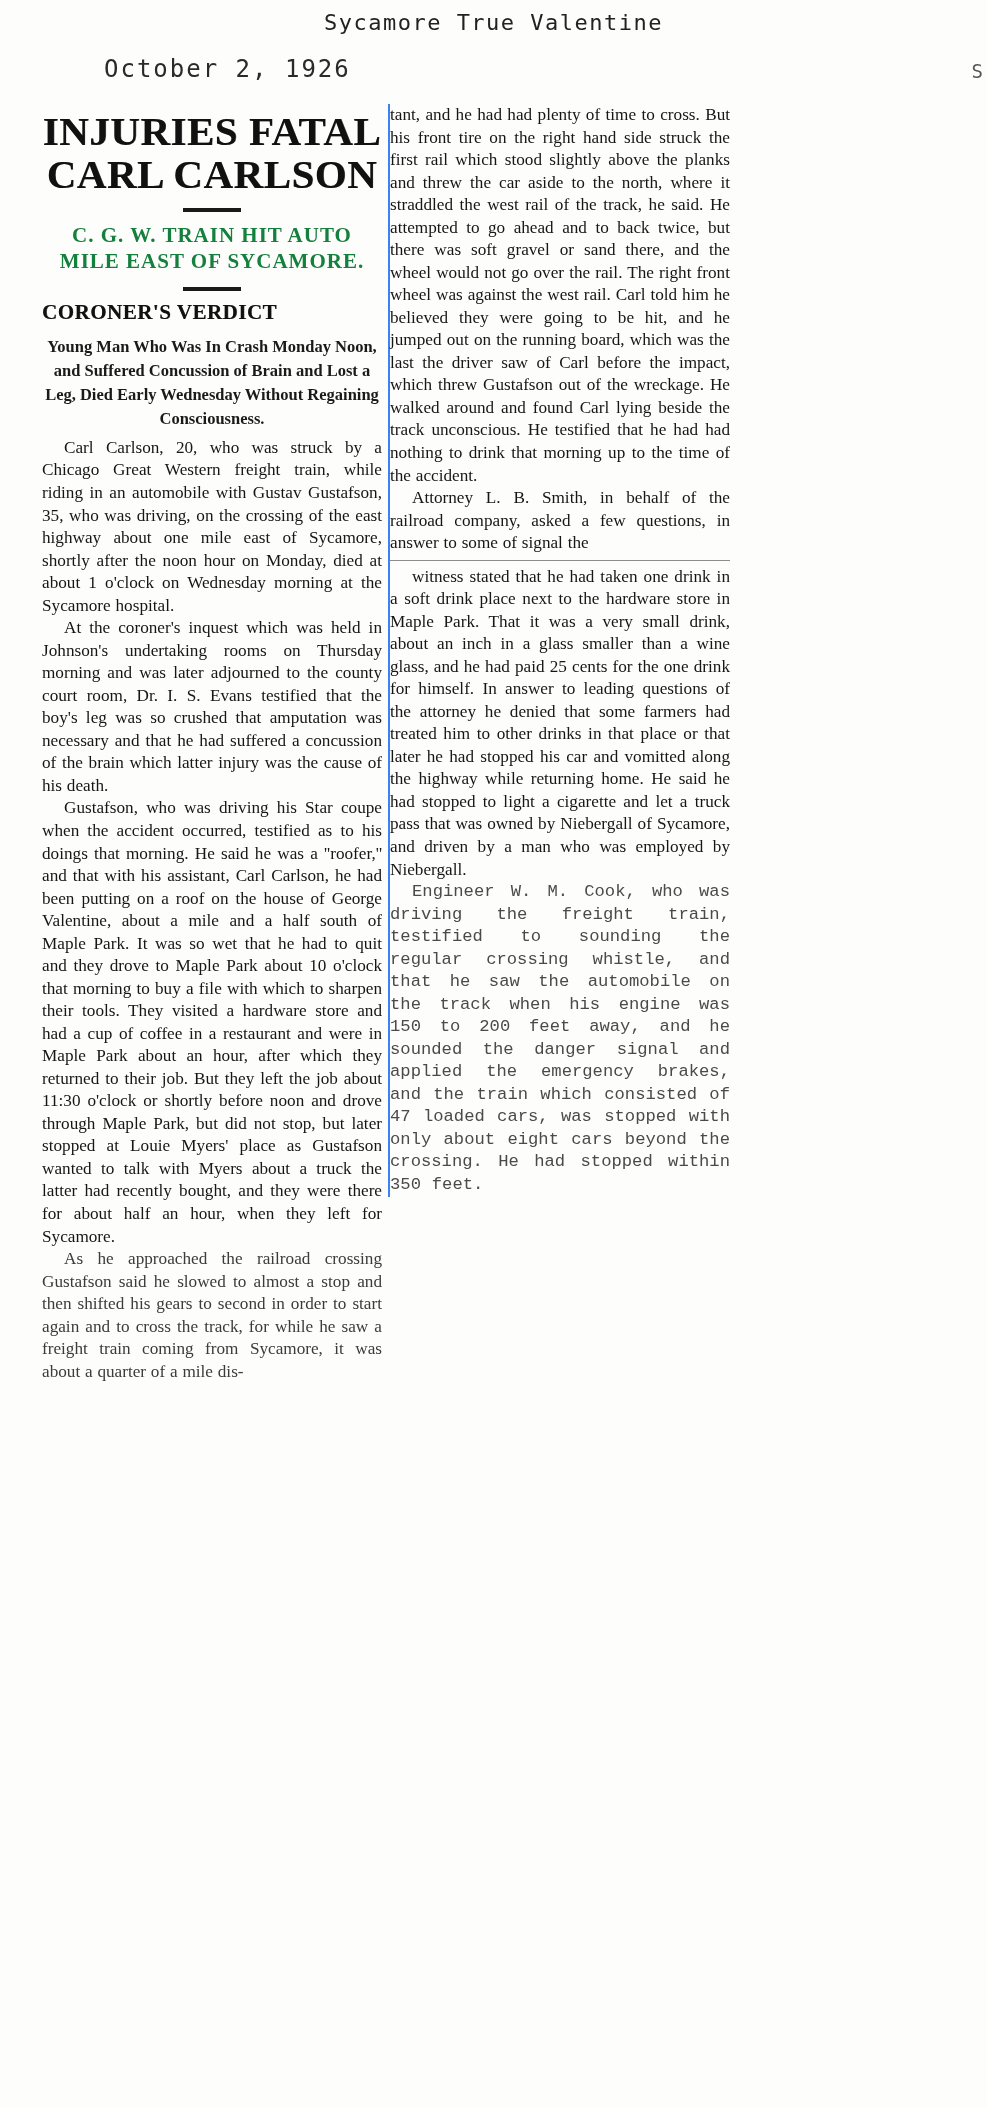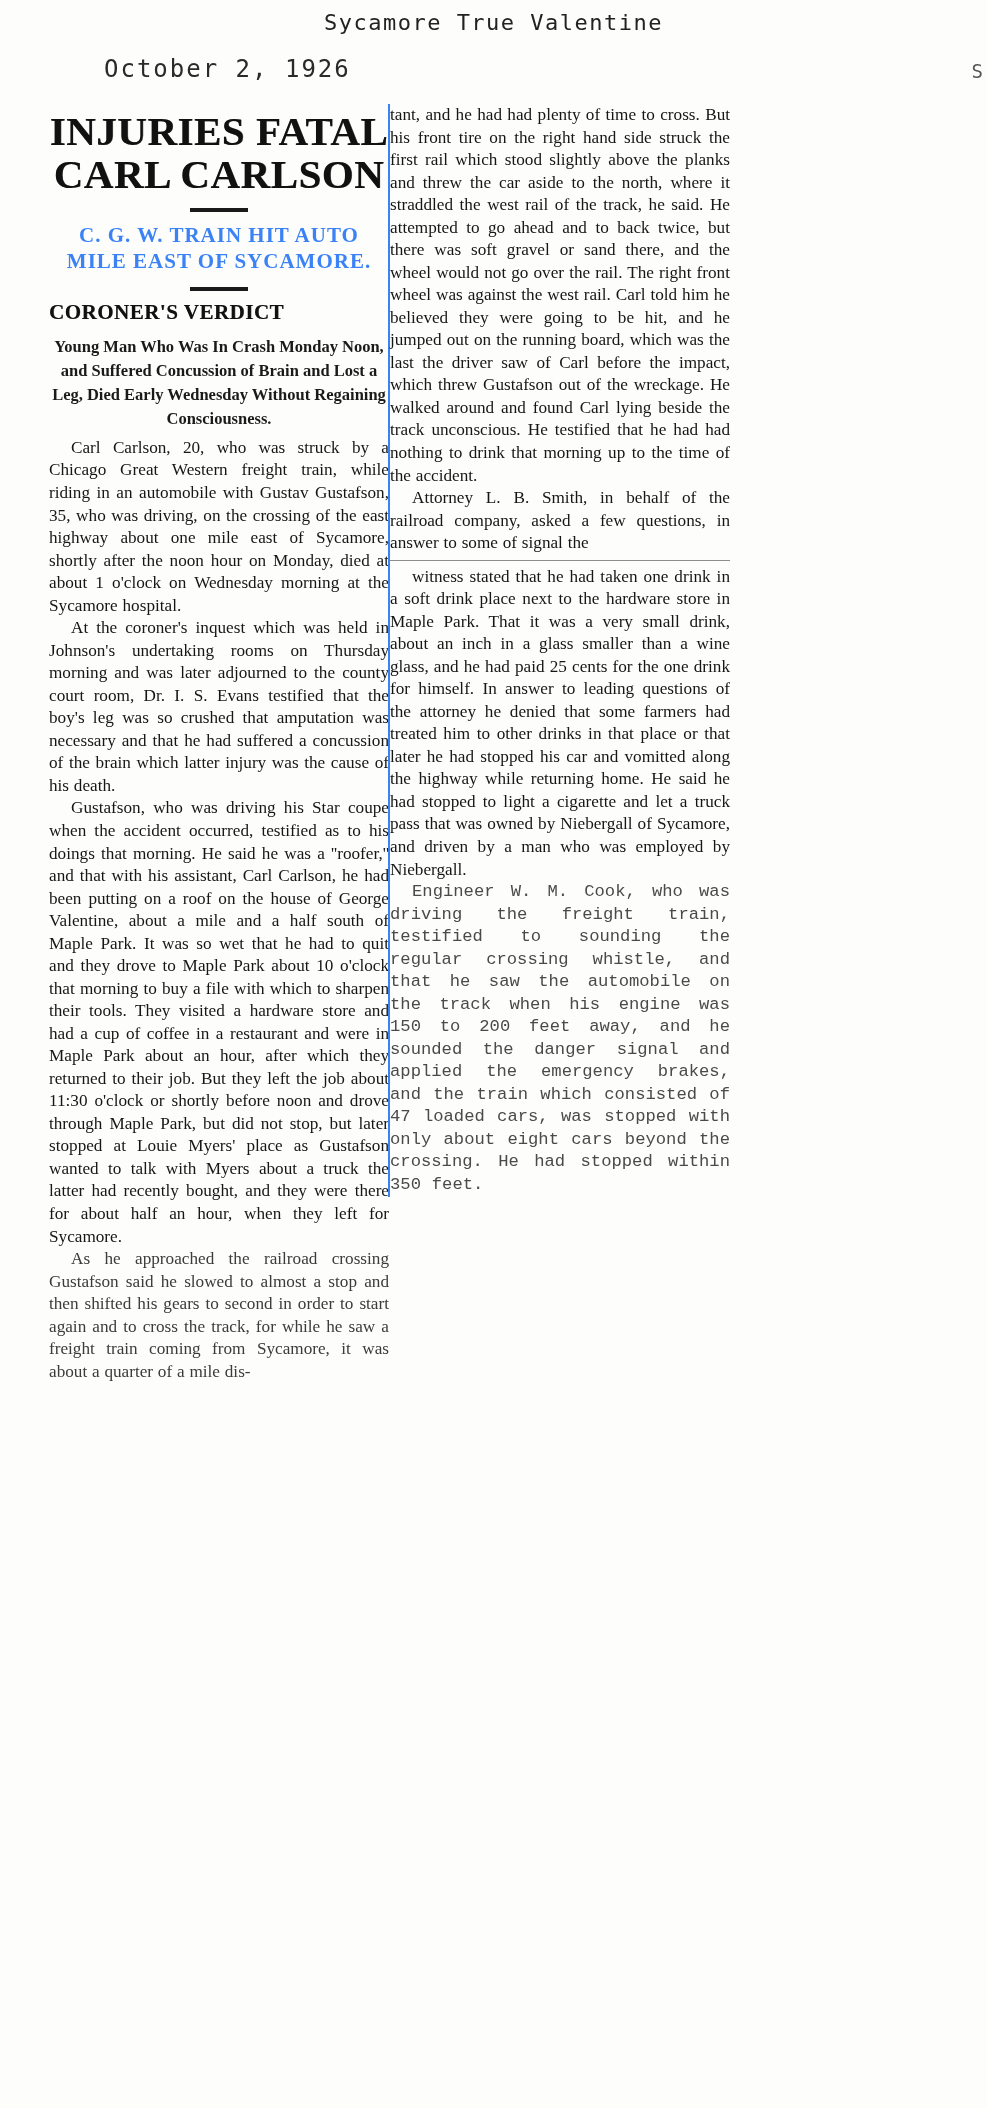--- a/index.html
+++ b/index.html
@@ -55,21 +55,21 @@
     top: 104px;
     left: 28px;
     width: 932px;
     height: 1990px;
   }
   .col {
     position: absolute;
     top: 0;
     width: 340px;
   }
-  .col-left  { left: 21px; }
+  .col-left  { left: 14px; }
   .col-right { left: 360px; border-left: 2px solid #3b82f6; }
 
   
   h1.headline {
     margin: 6px 0 0 0;
     font-family: "Liberation Serif", serif;
     font-weight: bold;
     font-size: 41px;
     line-height: 1.05;
     letter-spacing: 0.5px;
@@ -84,21 +84,21 @@
     margin: 12px auto 10px auto;
   }
   h2.subhead {
     margin: 0;
     font-family: "Liberation Serif", serif;
     font-weight: bold;
     font-size: 21px;
     line-height: 1.25;
     letter-spacing: 1px;
     text-align: center;
-    color: #3b82f6;
+    color: #15803d;
   }
   h3.headline2 {
     margin: 4px 0 0 0;
     font-family: "Liberation Serif", serif;
     font-weight: bold;
     font-size: 21px;
     line-height: 1.08;
     letter-spacing: 0.5px;
     text-align: left;
     color: #111;

